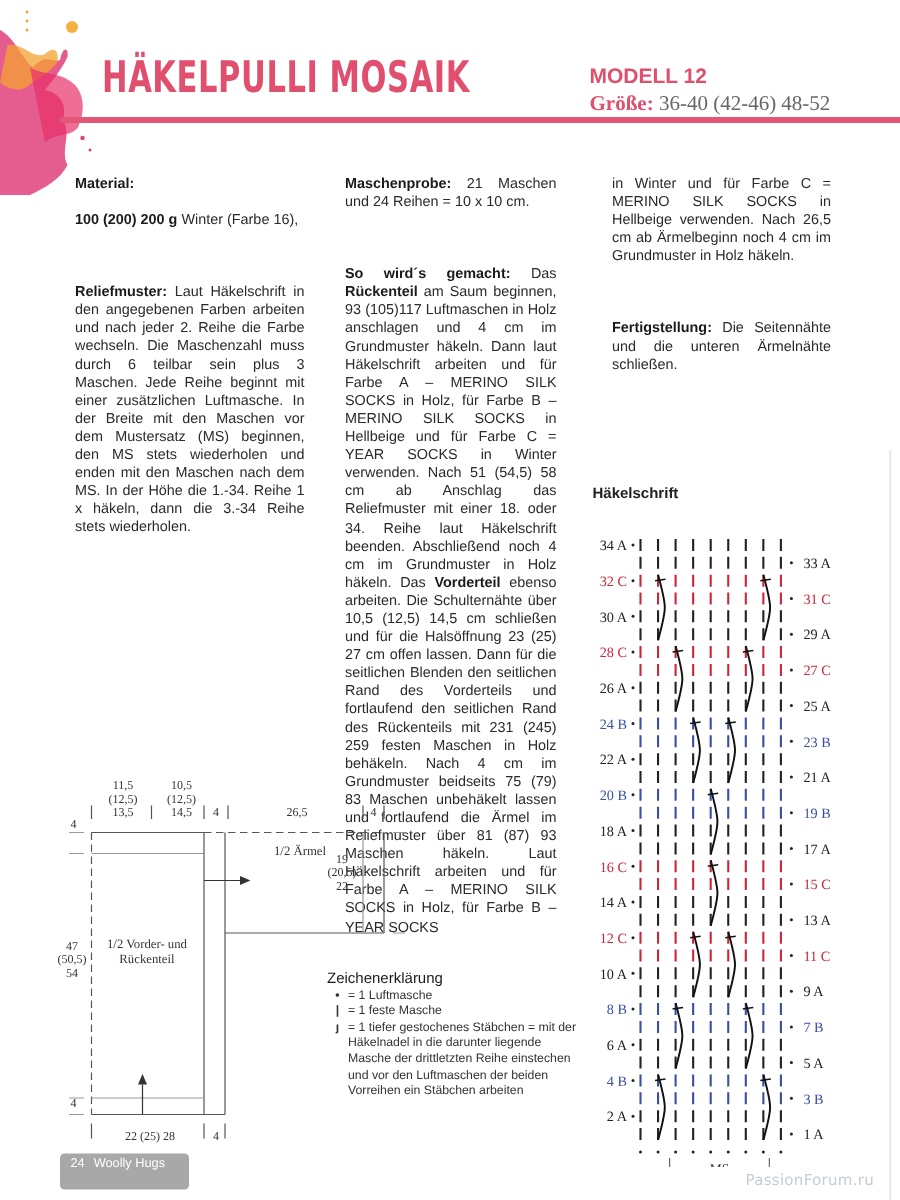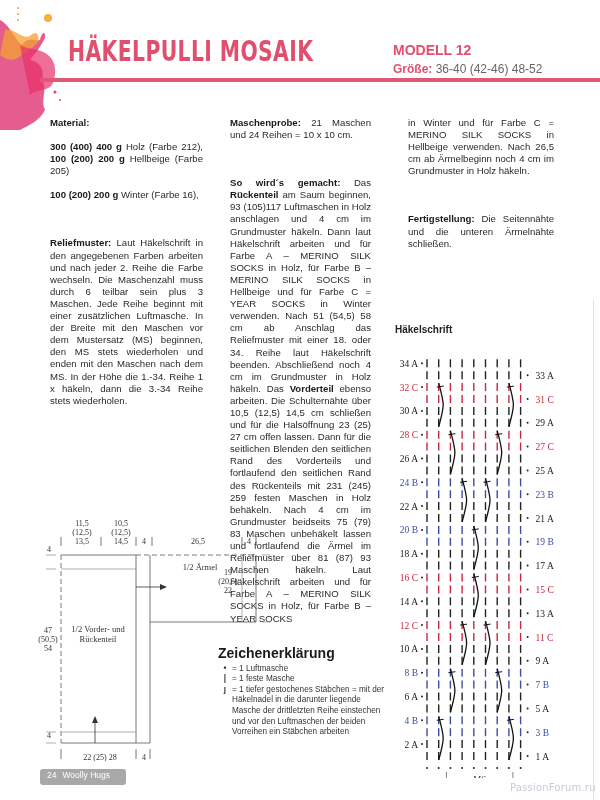--- a/index.html
+++ b/index.html
@@ -1,35 +1,35 @@
 <!DOCTYPE html>
 <html><head>
 <meta charset="utf-8">
 <style>
   html,body{margin:0;padding:0;}
   body{width:600px;height:800px;background:#ffffff;position:relative;overflow:hidden;font-family:"Liberation Sans",sans-serif;color:#222;}
   .splash{position:absolute;left:0;top:0;width:70px;height:130px;}
   .title{position:absolute;left:68px;top:34px;font-family:"DejaVu Sans Condensed","DejaVu Sans",sans-serif;font-weight:bold;font-size:29px;color:#e0506e;letter-spacing:0.5px;transform:scaleX(0.78);transform-origin:left top;white-space:nowrap;}
   .modell{position:absolute;left:393px;top:42px;font-size:14px;font-weight:bold;color:#e0506e;}
-  .groesse{position:absolute;left:393px;top:62px;font-size:12px;color:#666;}
+  .groesse{position:absolute;left:393px;top:62px;font-size:14px;color:#666;font-family:Liberation Serif, serif;}
   .groesse b{color:#e0506e;}
   .rule{position:absolute;left:40px;top:78px;width:560px;height:4px;background:#e25678;}
   .col{position:absolute;font-size:9.6px;line-height:12.1px;text-align:justify;color:#2a2a2a;}
   .col p{margin:12px;}
   .col .gap{height:12px;}
   .col b{font-weight:bold;color:#1a1a1a;}
   #col1{left:38px;top:105px;width:177px;}
   #col2{left:218px;top:105px;width:165px;}
   #col3{left:396px;top:105px;width:170px;}
   .pageedge{position:absolute;left:593px;top:300px;width:1px;height:500px;background:#dde3ea;}
-  .footer{position:absolute;left:40px;top:769px;width:86px;height:16px;background:#a8a8a8;border-radius:3px;color:#fff;font-size:8.5px;line-height:13px;padding-left:7px;box-sizing:border-box;}
+  .footer{position:absolute;left:40px;top:769px;width:86px;height:24px;background:#a8a8a8;border-radius:3px;color:#fff;font-size:8.5px;line-height:13px;padding-left:7px;box-sizing:border-box;}
   .footer span{margin-right:6px;}
-  .watermark{position:absolute;left:510px;top:782px;font-size:10px;color:#c4ccd6;font-family:"DejaVu Sans",sans-serif;letter-spacing:0.2px;}
+  .watermark{position:absolute;left:497px;top:782px;font-size:10px;color:#c4ccd6;font-family:"DejaVu Sans",sans-serif;letter-spacing:0.2px;}
   .legend{position:absolute;left:218px;top:648px;width:170px;font-size:8.2px;line-height:10.6px;color:#333;}
-  .legend h4{margin:0 0 5px 0;font-size:14px;font-weight:bold;color:#1a1a1a;}
+  .legend h4{margin:0 0 0 0;font-size:10px;font-weight:normal;color:#1a1a1a;}
   .legend .li{position:relative;padding-left:14px;}
   .legend .sym{position:absolute;left:2px;top:0;width:10px;text-align:center;font-weight:bold;}
   svg text{font-family:"Liberation Serif",serif;}
 </style>
 </head>
 <body>
 
 <svg class="splash" viewBox="0 0 70 130">
   <path d="M0,20 C10,25 15,40 22,45 C30,35 35,42 40,40 C42,30 46,32 45,38 C40,48 34,55 30,60 C40,62 45,70 42,80 C48,90 40,100 45,110 C40,120 30,125 20,130 L0,130 Z" fill="#e0407a" opacity="0.85"></path>
   <path d="M5,30 C15,28 22,40 30,36 C36,30 40,34 38,42 C32,50 24,52 18,58 C10,62 4,58 0,55 Z" fill="#f4a230" opacity="0.75"></path>
@@ -42,21 +42,20 @@
   <circle cx="18" cy="20" r="1" fill="#f4a230"></circle>
 </svg>
 
 <div class="title">HÄKELPULLI MOSAIK</div>
 <div class="modell">MODELL 12</div>
 <div class="groesse"><b>Größe:</b><span> 36-40 (42-46) 48-52</span></div>
 <div class="rule"></div>
 
 <div class="col" id="col1">
   <p><b>Material:</b></p>
-  <p><b>300 (400) 400 g</b><span> Holz (Farbe 212), </span><b>100 (200) 200 g</b><span> Hellbeige (Farbe 205)</span></p>
   <p><b>100 (200) 200 g</b><span> Winter (Farbe 16),</span></p>
   <div class="gap"></div>
   <p><b>Reliefmuster:</b><span> Laut Häkelschrift in den angegebenen Farben arbeiten und nach jeder 2. Reihe die Farbe wechseln. Die Maschenzahl muss durch 6 teilbar sein plus 3 Maschen. Jede Reihe beginnt mit einer zusätzlichen Luftmasche. In der Breite mit den Maschen vor dem Mustersatz (MS) beginnen, den MS stets wiederholen und enden mit den Maschen nach dem MS. In der Höhe die 1.-34. Reihe 1 x häkeln, dann die 3.-34 Reihe stets wiederholen.</span></p>
 </div>
 
 <div class="col" id="col2">
   <p><b>Maschenprobe:</b><span> 21 Maschen und 24 Reihen = 10 x 10 cm.</span></p>
   <div class="gap"></div>
   <p><b>So wird´s gemacht:</b><span> Das </span><b>Rückenteil</b><span> am Saum beginnen, 93 (105)117 Luftmaschen in Holz anschlagen und 4 cm im Grundmuster häkeln. Dann laut Häkelschrift arbeiten und für Farbe A – MERINO SILK SOCKS in Holz, für Farbe B – MERINO SILK SOCKS in Hellbeige und für Farbe C = YEAR SOCKS in Winter verwenden. Nach 51 (54,5) 58 cm ab Anschlag das Reliefmuster mit einer 18. oder 34. Reihe laut Häkelschrift beenden. Abschließend noch 4 cm im Grundmuster in Holz häkeln. Das </span><b>Vorderteil</b><span> ebenso arbeiten. Die Schulternähte über 10,5 (12,5) 14,5 cm schließen und für die Halsöffnung 23 (25) 27 cm offen lassen. Dann für die seitlichen Blenden den seitlichen Rand des Vorderteils und fortlaufend den seitlichen Rand des Rückenteils mit 231 (245) 259 festen Maschen in Holz behäkeln. Nach 4 cm im Grundmuster beidseits 75 (79) 83 Maschen unbehäkelt lassen und fortlaufend die Ärmel im Reliefmuster über 81 (87) 93 Maschen häkeln. Laut Häkelschrift arbeiten und für Farbe A – MERINO SILK SOCKS in Holz, für Farbe B – YEAR SOCKS</span></p>
 </div>

